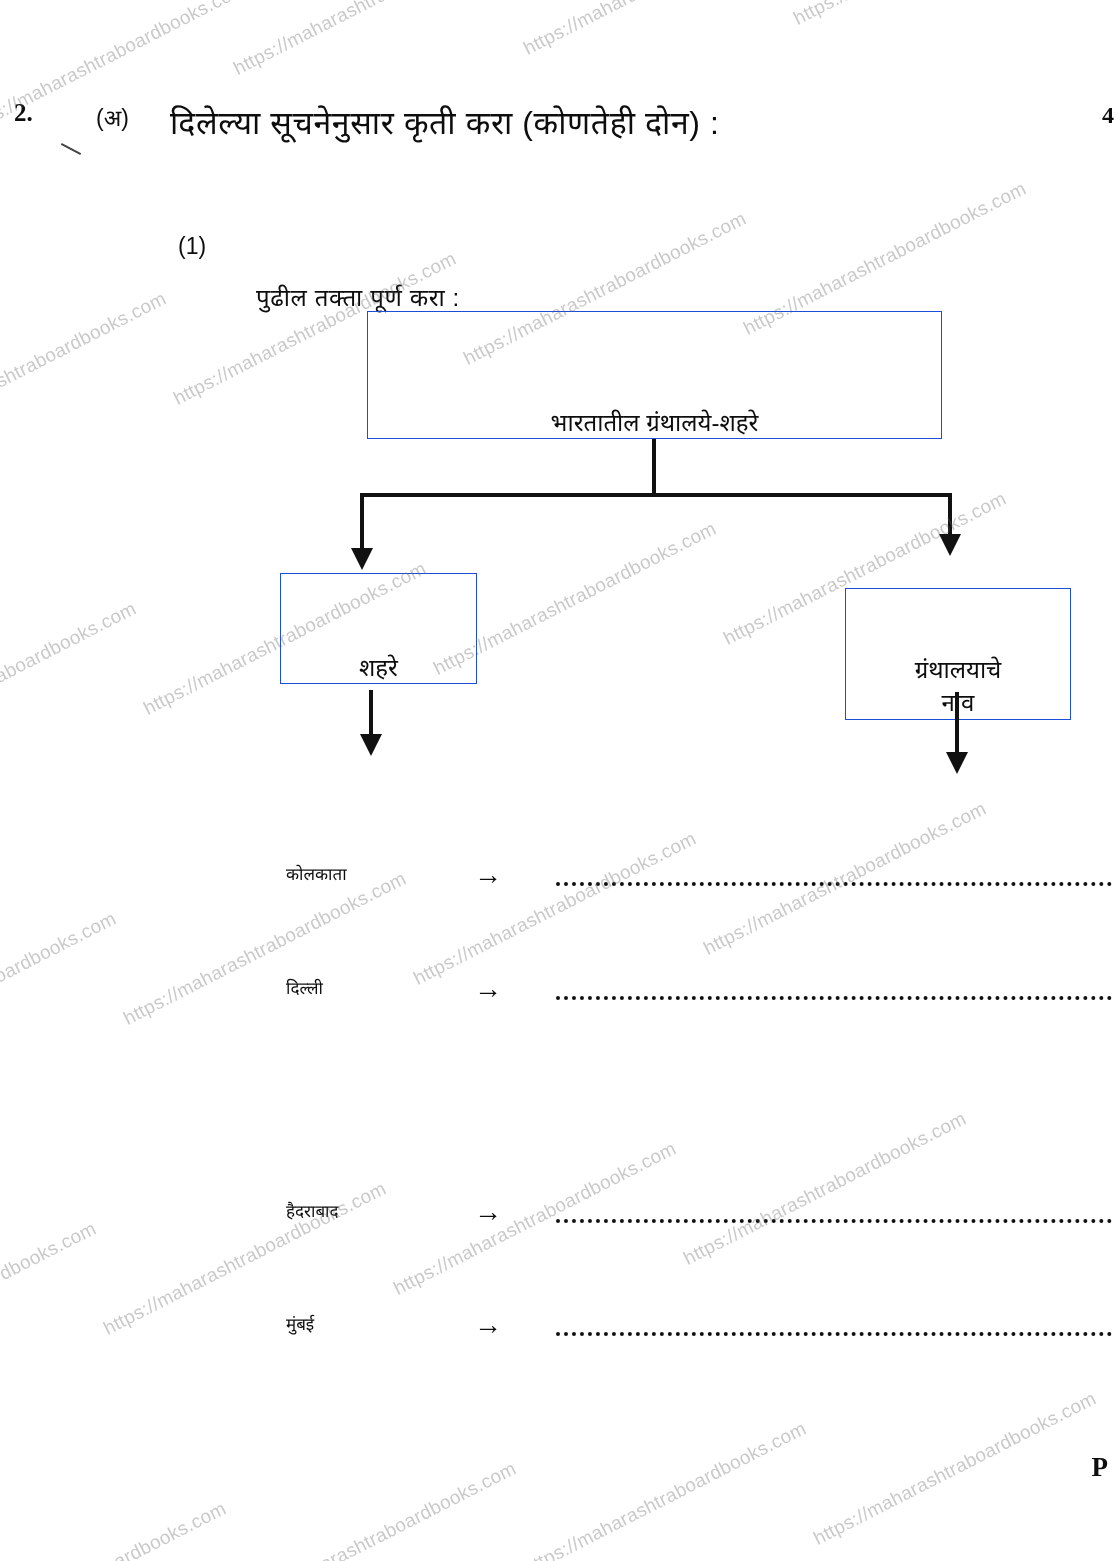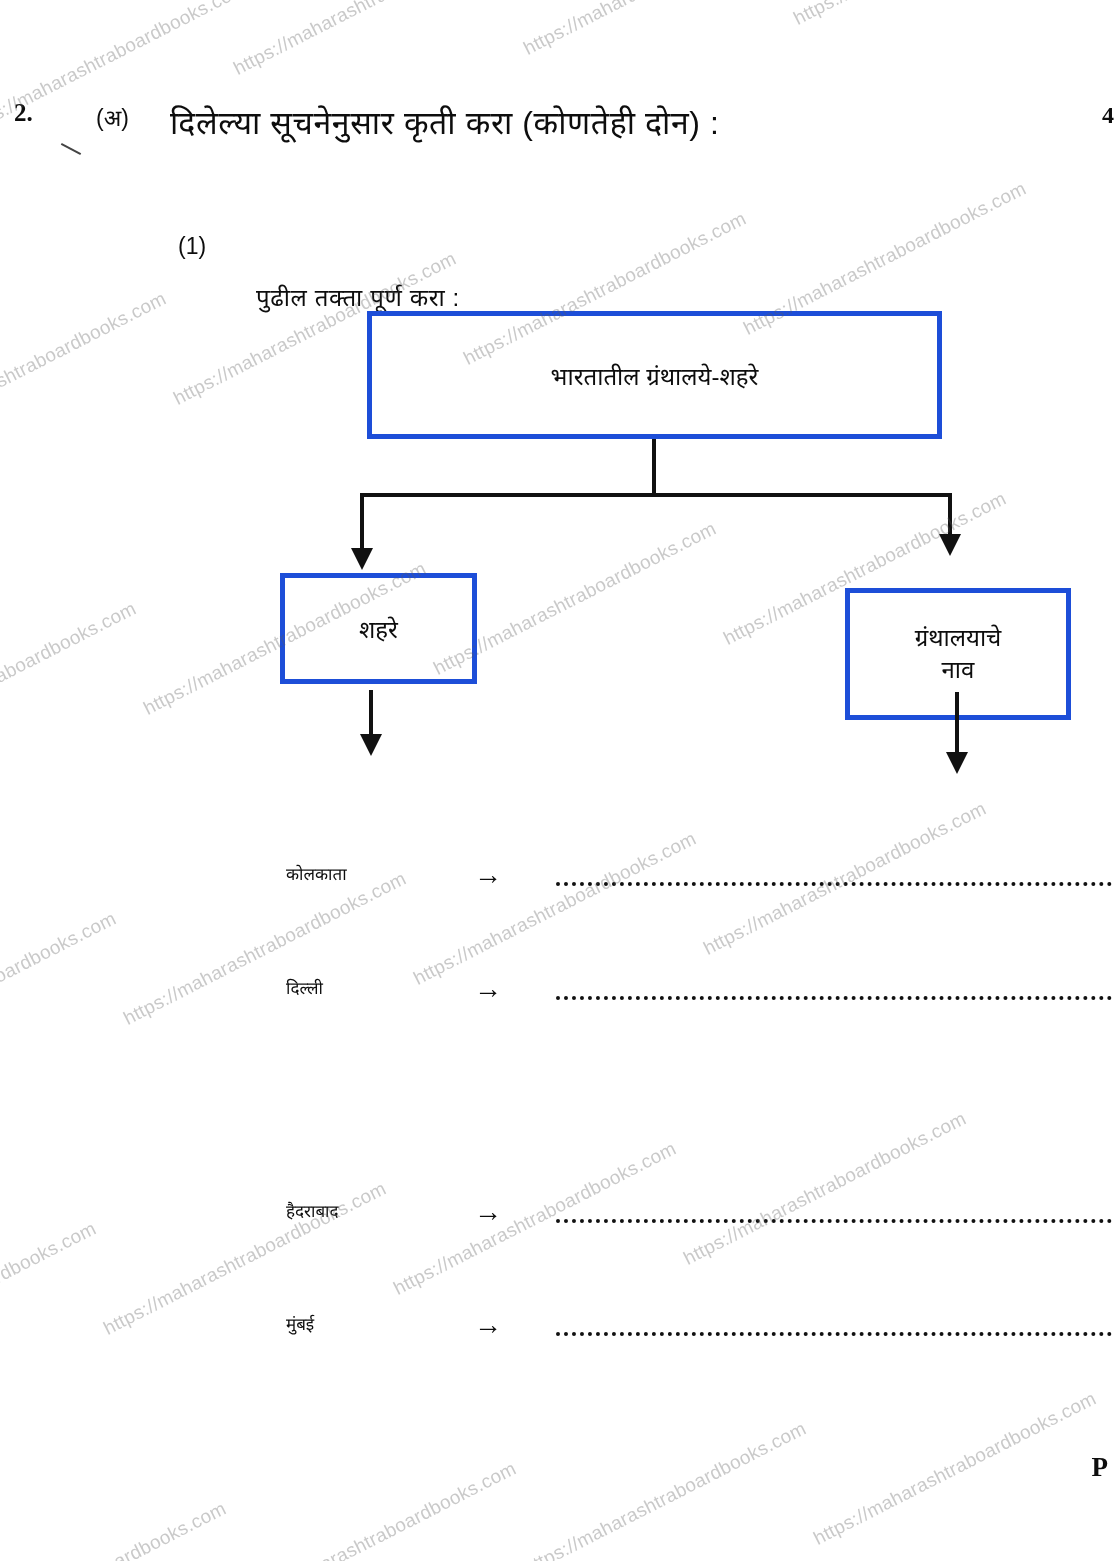--- a/index.html
+++ b/index.html
@@ -99,24 +99,24 @@
     top: 232px;
     font-size: 24px;
     font-family: "Liberation Sans", sans-serif;
     letter-spacing: 0.6px;
     margin-top: 48px;
   }
 
   
   .box {
     position: absolute;
-    border: 5px solid #1d4ed8;
+    border: 1px solid #1d4ed8;
     box-sizing: border-box;
     display: flex;
-    align-items: center;
+    align-items: flex-end;
     justify-content: center;
     text-align: center;
     font-family: "Liberation Sans", sans-serif;
     background: transparent;
   }
   .box-root {
     left: 367px;
     top: 311px;
     width: 575px;
     height: 128px;

